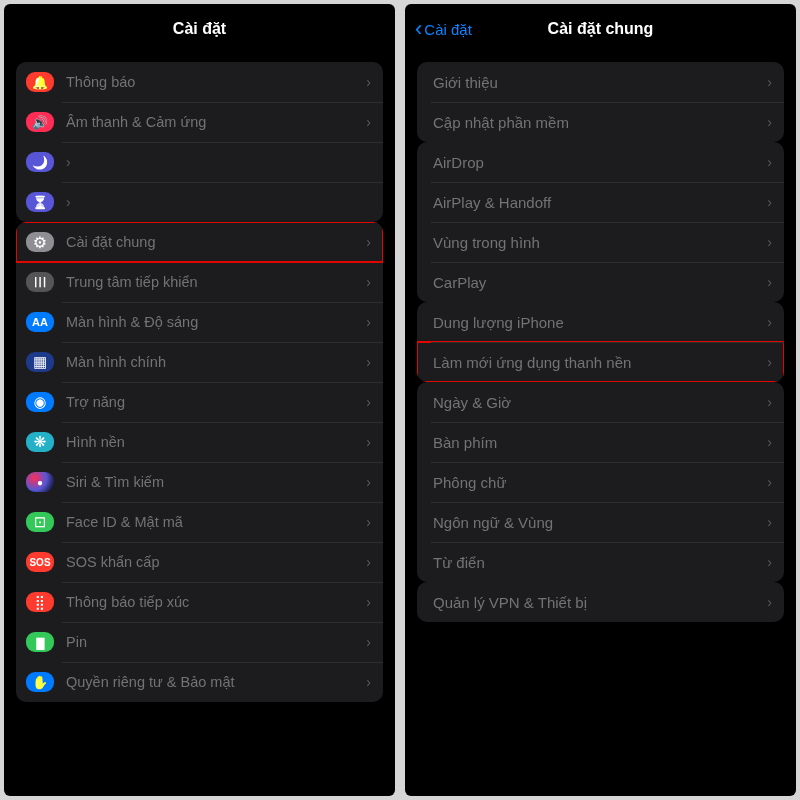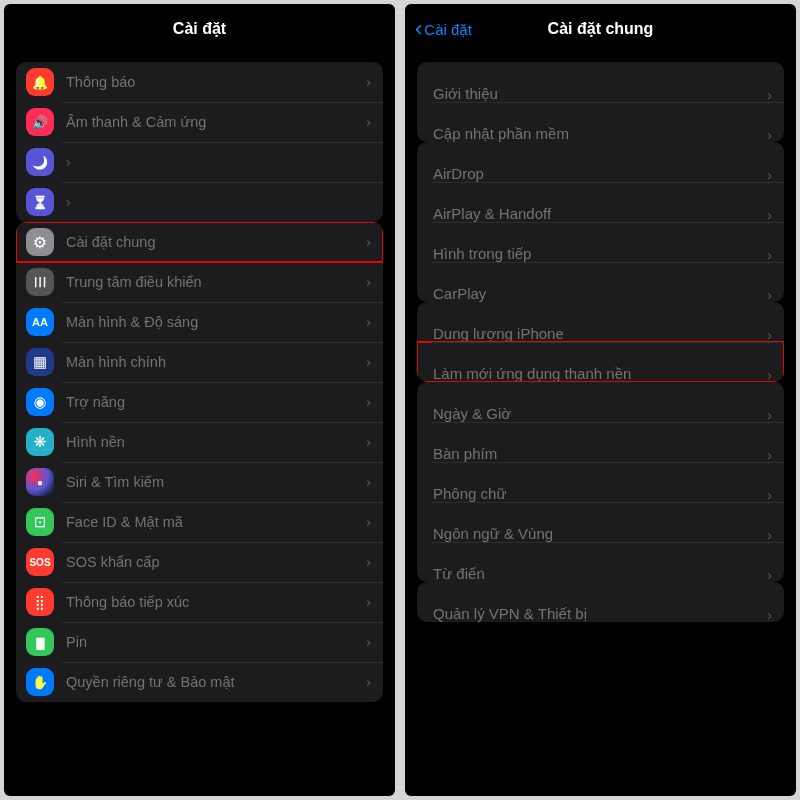--- a/index.html
+++ b/index.html
@@ -70,21 +70,21 @@
     right: 0;
     height: 1px;
     background: #2e2e30;
   }
   .row.noicon + .row.noicon::before,
   .row.noicon::before {
     left: 14px;
   }
   .icon {
     width: 28px;
-    height: 28px;
+    height: 20px;
     border-radius: 9px;
     margin-right: 12px;
     flex-shrink: 0;
     display: flex;
     align-items: center;
     justify-content: center;
     font-size: 15px;
   }
   .label {
     flex: 1;
@@ -129,21 +129,21 @@
   .aa::before { content:"AA"; font-size:11px; font-weight:700;}
   .grid::before { content:"▦"; font-size:15px;}
   .access::before { content:"◉"; font-size:15px;}
   .atom::before { content:"❋"; font-size:15px;}
   .siri { background: radial-gradient(circle at 30% 30%, #ff2d55, #5856d6, #000);}
   .siri::before { content:"●"; font-size:10px; color:#fff;}
   .face::before { content:"⊡"; font-size:15px;}
   .expose::before { content:"⣿"; font-size:14px;}
   .battery::before { content:"▮"; font-size:16px; transform: scaleX(1.4);}
   .hand::before { content:"✋"; font-size:13px; filter: brightness(2);}
-  .row.noicon { padding-left: 16px; align-items: flex-end; }
+  .row.noicon { padding-left: 16px; }
   .row.noicon .label { font-size: 15px; }
 </style>
 </head>
 <body>
 
 <div class="phone">
   <div class="nav-header">
     <span>Cài đặt</span>
   </div>
   <div class="scroll">
@@ -170,21 +170,21 @@
     </div>
 
     <div class="group">
       <div class="row highlight">
         <div class="icon ic-gray gear"></div>
         <div class="label">Cài đặt chung</div>
         <div class="chevron">›</div>
       </div>
       <div class="row">
         <div class="icon ic-dgray sliders"></div>
-        <div class="label">Trung tâm điều khiển</div>
+        <div class="label">Trung tâm tiếp khiển</div>
         <div class="chevron">›</div>
       </div>
       <div class="row">
         <div class="icon ic-blue aa glyph-white"></div>
         <div class="label">Màn hình &amp; Độ sáng</div>
         <div class="chevron">›</div>
       </div>
       <div class="row">
         <div class="icon ic-navy grid glyph-white"></div>
         <div class="label">Màn hình chính</div>
@@ -259,21 +259,21 @@
     <div class="group">
       <div class="row noicon">
         <div class="label">AirDrop</div>
         <div class="chevron">›</div>
       </div>
       <div class="row noicon">
         <div class="label">AirPlay &amp; Handoff</div>
         <div class="chevron">›</div>
       </div>
       <div class="row noicon">
-        <div class="label">Hình trong tiếp</div>
+        <div class="label">Vùng trong hình</div>
         <div class="chevron">›</div>
       </div>
       <div class="row noicon">
         <div class="label">CarPlay</div>
         <div class="chevron">›</div>
       </div>
     </div>
 
     <div class="group">
       <div class="row noicon">

